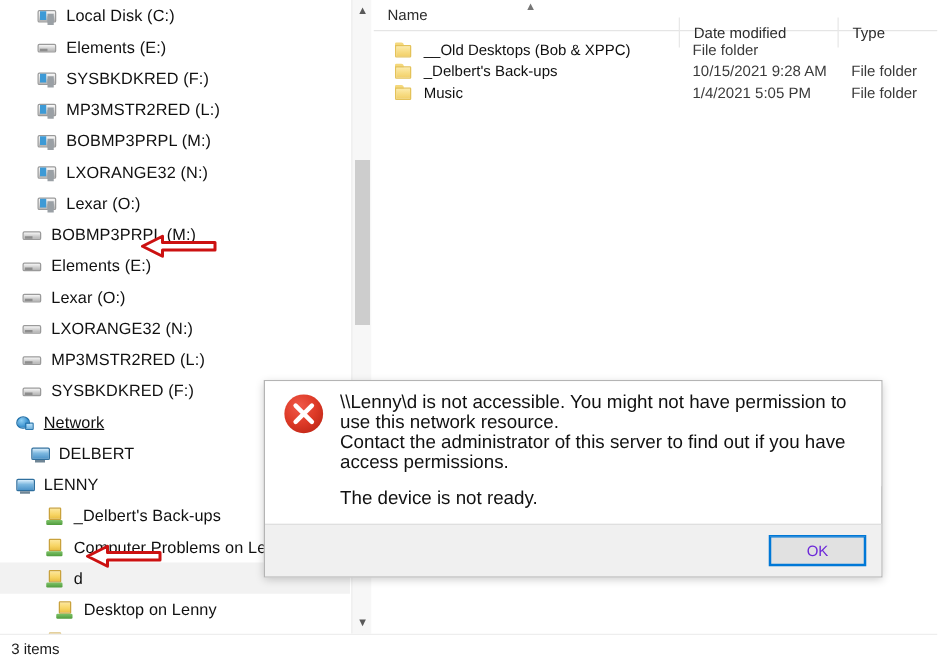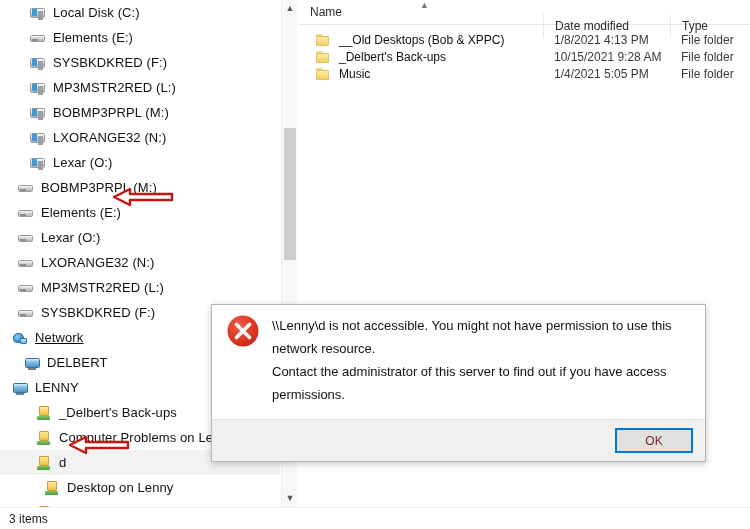--- a/index.html
+++ b/index.html
@@ -332,23 +332,23 @@
     display: flex;
   }
   #dlg-error-icon {
     flex: 0 0 34px;
     width: 34px; height: 34px;
     margin-right: 12px;
     margin-top: 3px;
   }
   #dlg-text { padding-top: 3px; }
   .dlg-line {
-    font-size: 13px;
+    font-size: 15px;
     color: #111111;
-    line-height: 23px;
+    line-height: 16px;
   }
   #dlg-secondary { margin-top: 13px; }
   #dlg-footer {
     position: absolute;
     left: 0; bottom: 0;
     width: 100%; height: 42px;
     background: #f0f0f0;
     border-top: 1px solid #dfdfdf;
     box-sizing: border-box;
     display: flex;
@@ -357,21 +357,21 @@
     padding-right: 12px;
   }
   #dlg-ok {
     width: 76px; height: 23px;
     background: #e1e1e1;
     border: 1px solid #0078d7;
     outline: 1px solid #0078d7;
     outline-offset: -2px;
     font-family: "Liberation Sans", sans-serif;
     font-size: 12px;
-    color: #7f1d1d;
+    color: #6d28d9;
     display: flex;
     align-items: center;
     justify-content: center;
   }
 </style>
 </head>
 <body>
 
 <div id="explorer">
 
@@ -482,21 +482,20 @@
         <span>Type</span>
       </div>
       <div id="sort-chevron">▲</div>
     </div>
     <div id="file-rows" style="padding-top:6px;">
         <div class="file-row">
           <div class="fr-name">
             <span class="ic-folder"></span>
             <span>__Old Desktops (Bob &amp; XPPC)</span>
           </div>
-          <div class="fr-date">1/8/2021 4:13 PM</div>
           <div class="fr-type">File folder</div>
         </div>
         <div class="file-row">
           <div class="fr-name">
             <span class="ic-folder"></span>
             <span>_Delbert's Back-ups</span>
           </div>
           <div class="fr-date">10/15/2021 9:28 AM</div>
           <div class="fr-type">File folder</div>
         </div>

